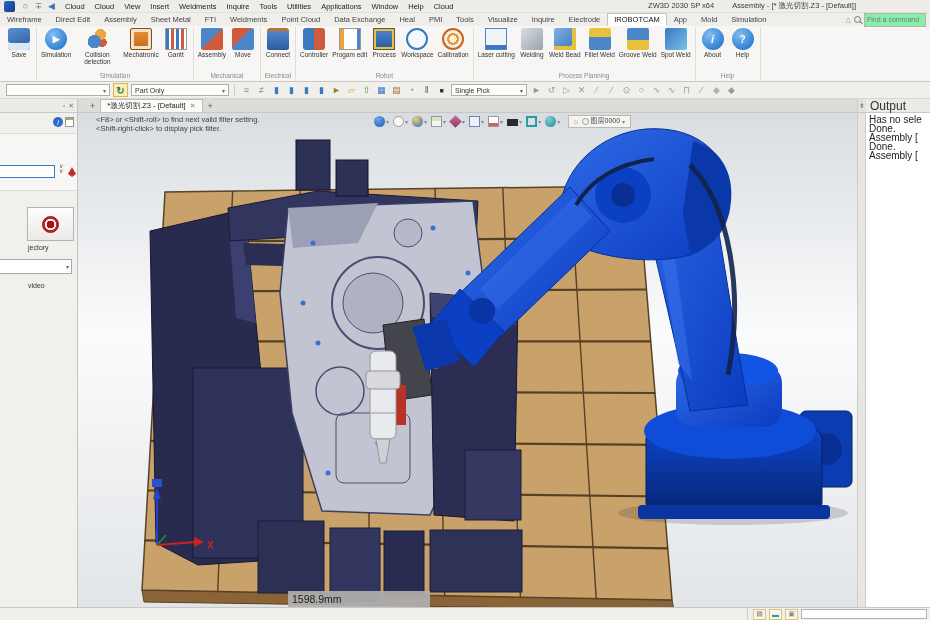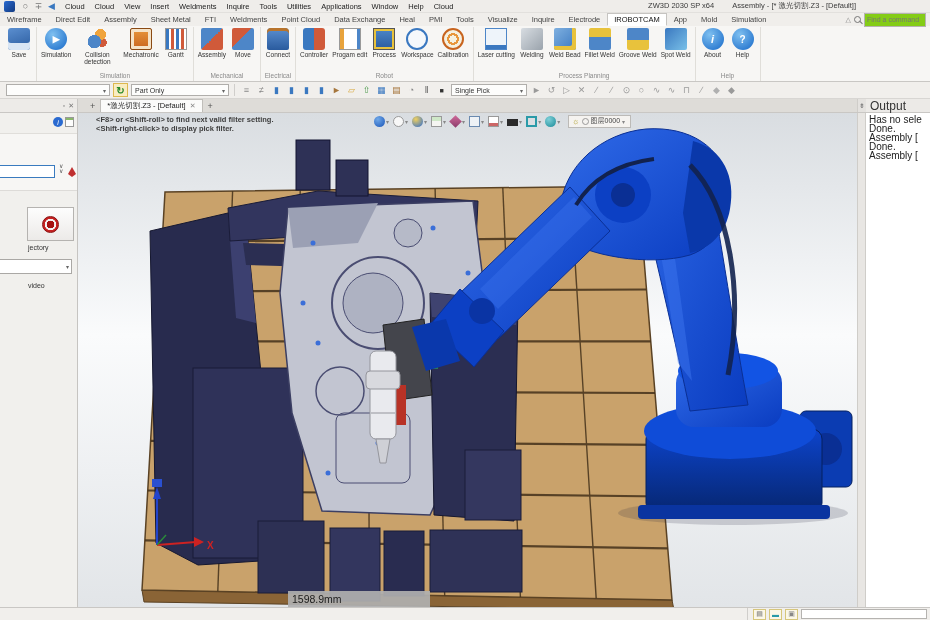--- a/index.html
+++ b/index.html
@@ -14,21 +14,21 @@
   .title-text{margin-left:auto;display:flex;gap:18px;color:#3a3a3a;margin-right:70px;white-space:nowrap;}
 
   
   .ribbontabs{height:13px;display:flex;align-items:stretch;background:#f0eeeb;font-size:7.5px;padding-left:0;}
   .rtab{padding:0 6px;display:flex;align-items:center;color:#444;border:1px solid transparent;white-space:nowrap;}
   .rtab.active{background:#fff;border-color:#c6c4c1;border-bottom-color:#fff;color:#111;}
   .findwrap{margin-left:auto;display:flex;align-items:center;gap:3px;padding-right:2px;}
   .flag-glyph{font-size:7px;color:#888;}
   .search-icon{width:7px;height:7px;border:1.2px solid #777;border-radius:50%;position:relative;flex:none;}
   .search-icon::after{content:"";position:absolute;width:4px;height:1.2px;background:#777;transform:rotate(45deg);right:-3px;bottom:-1px;}
-  .findbox{width:62px;height:14px;font-size:7px;border:1px solid #b5b3b0;background:#84cc16;color:#555;padding:0 2px;font-family:inherit;}
+  .findbox{width:62px;height:14px;font-size:7px;border:1px solid #b5b3b0;background:#86efac;color:#555;padding:0 2px;font-family:inherit;}
 
   
   .ribbon{height:56px;background:#f7f6f4;border-bottom:1px solid #c9c7c4;display:flex;padding:1px 2px 0 2px;}
   .rgroup{display:flex;flex-direction:column;border-right:1px solid #e0ded9;padding:0 2px;}
   .rbtns{display:flex;flex:1;align-items:flex-start;}
   .rbtn{display:flex;flex-direction:column;align-items:center;min-width:30px;max-width:48px;padding:1px 2px;gap:1px;}
   .ricon{width:22px;height:22px;display:flex;align-items:center;justify-content:center;font-size:10px;color:#fff;font-weight:bold;flex:none;}
   .rlbl{font-size:6.5px;color:#333;text-align:center;line-height:1.15;}
   .rglabel{font-size:6.5px;color:#8a8a8a;text-align:center;height:10px;line-height:10px;}
   .save-icon{background:linear-gradient(160deg,#5b8fd0,#2a5b9e);border-radius:3px;box-shadow:inset 0 -7px 0 #d9e6f5;}
@@ -113,21 +113,21 @@
   .lp-chevrons{position:absolute;top:51px;left:59px;color:#555;font-size:6px;line-height:5px;text-align:center;}
   .picker-red-icon{position:absolute;top:54px;left:68px;width:8px;height:10px;background:#c03030;clip-path:polygon(50% 0,100% 70%,50% 100%,0 70%);}
   .record-btn{position:absolute;top:94px;left:27px;width:47px;height:34px;background:linear-gradient(#fdfdfd,#eceae8);border:1px solid #b5b3b0;display:flex;align-items:center;justify-content:center;}
   .record-icon{width:17px;height:17px;border-radius:50%;background:radial-gradient(circle,#a51212 0 34%,#f3f3f3 38% 52%,#c62222 56%);border:1px solid #8a0f0f;}
   .lp-label1{position:absolute;top:131px;left:28px;font-size:7px;color:#333;}
   .lp-select{position:absolute;top:146px;left:-2px;width:74px;height:15px;background:#fff;border:1px solid #aaa8a5;display:flex;align-items:center;justify-content:flex-end;padding-right:2px;font-size:6px;color:#666;}
   .lp-label2{position:absolute;top:169px;left:28px;font-size:7px;color:#333;}
 
   .viewportwrap{width:779px;position:relative;overflow:hidden;flex:none;}
   .viewportwrap svg{position:absolute;left:0;top:0;}
-  .hint{position:absolute;left:18px;top:2px;font-size:7.5px;color:#3e3e3e;line-height:9px;white-space:nowrap;font-weight:bold;}
+  .hint{position:absolute;left:18px;top:2px;font-size:7.5px;color:#3e3e3e;line-height:9px;white-space:nowrap;}
   .vtoolbar{position:absolute;left:296px;top:1px;height:14px;display:flex;align-items:center;gap:2px;}
   .vitem{display:flex;align-items:center;gap:1px;}
   .vicon{width:11px;height:11px;display:block;flex:none;}
   .vcaret{font-size:6px;color:#888;margin-right:2px;}
   .view-orientation-icon{background:radial-gradient(circle at 35% 30%,#6fa8e8,#1a55b8);border-radius:50%;}
   .view-standard-icon{background:#f8f8f8;border:1px solid #999;border-radius:50%;}
   .render-mode-icon{background:radial-gradient(circle at 35% 30%,#f0d060,#2a6ad0);border-radius:50%;}
   .background-icon{background:linear-gradient(180deg,#cfe8c8 50%,#f5f5f2 50%);border:1px solid #999;}
   .section-icon{background:linear-gradient(135deg,#d06a9a,#8a3a6a);transform:rotate(45deg);width:9px;height:9px;margin:1px;}
   .zoom-window-icon{background:#eef2f6;border:1px solid #6a8ab0;}

